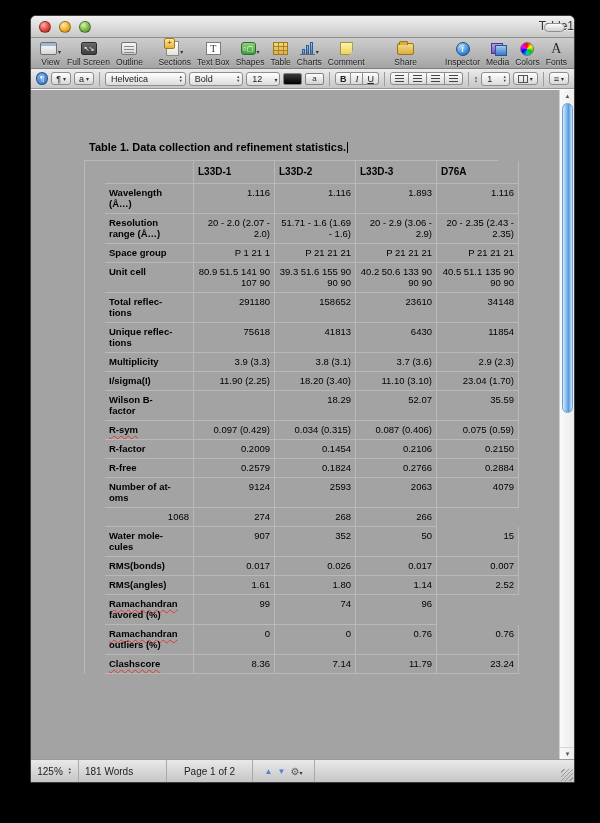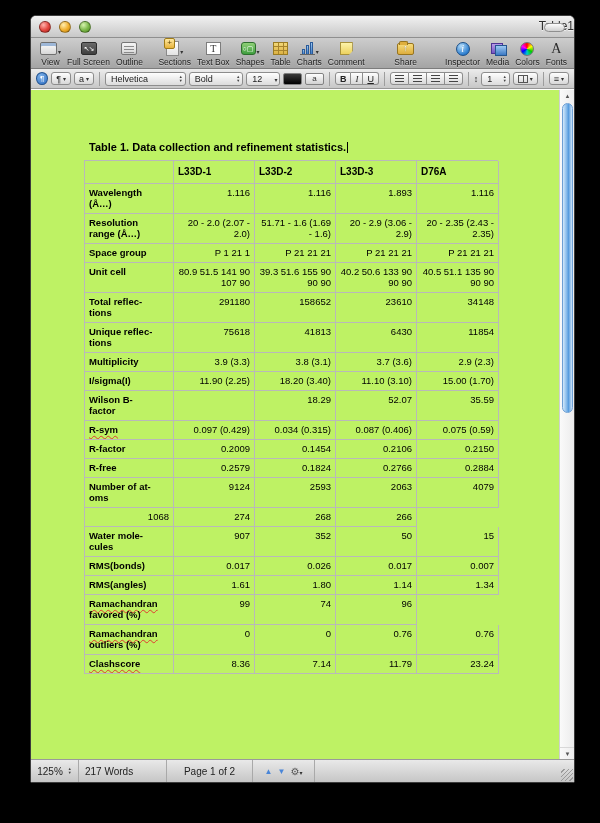--- a/index.html
+++ b/index.html
@@ -87,36 +87,36 @@
   .seg { display:inline-flex; }
   .seg .fb-btn { border-radius:0; border-left-width:0; }
   .seg .fb-btn:first-child { border-radius:3px 0 0 3px; border-left-width:1px; }
   .seg .fb-btn:last-child { border-radius:0 3px 3px 0; }
   .align-lines { width:9px; height:7px; background:repeating-linear-gradient(to bottom,#444 0 1px,transparent 1px 3px); }
   .cols-ico { width:10px; height:8px; border:1px solid #555;
               background:linear-gradient(to right, transparent 4px, #555 4px, #555 5px, transparent 5px); }
   .bold-b{font-weight:bold;} .ital-i{font-style:italic;font-family:"Liberation Serif",serif;} .und-u{text-decoration:underline;}
 
   
-  .docarea { position:absolute; top:74px; bottom:23px; left:0; right:0; background:#bef264;text-decoration:underline; }
+  .docarea { position:absolute; top:74px; bottom:23px; left:0; right:0; background:#a3a3a3;text-decoration:underline; }
   .scrollbar { position:absolute; top:0; bottom:0; right:0; width:15px; background:linear-gradient(to right,#fafafa,#ececec);
                border-left:1px solid #cfcfcf; }
   .sb-arrow { position:absolute; left:0; width:15px; height:12px; font-size:6px; color:#555; text-align:center; line-height:12px; }
   .sb-arrow.up { top:0; } .sb-arrow.down { bottom:0; border-top:1px solid #d8d8d8; }
   .sb-thumb { position:absolute; left:1.5px; top:13px; width:11px; height:310px; border-radius:6px;
               border:1px solid #6d9fd4;
               background:linear-gradient(to right,#d3e9fb,#7cb4e8 45%,#539ade 60%,#cfe4f8); }
 
   .doc-title { position:absolute; left:58px; top:51px; font-size:11px; font-weight:bold; color:#000; }
   .caret { display:inline-block; width:1px; height:11px; background:#000; vertical-align:-2px; margin-left:1px; }
 
   .pages-table { position:absolute; left:53px; top:70px; width:414px;
                  border-top:1px solid #b9b9b9; border-left:1px solid #b9b9b9;
                  font-size:9.5px; line-height:11px; color:#000; }
-  .trow { display:grid; grid-template-columns:89px 81px 81px 81px 82px; }
+  .trow { display:grid; grid-template-columns:89px 81px 81px 81px 82px;margin-left:20px; }
   .cell { border-right:1px solid #b9b9b9; border-bottom:1px solid #b9b9b9; padding:3px 4px 4px; white-space:pre-line;
           overflow:hidden; }
   .cell.lab { font-weight:bold; }
   .cell.val { text-align:right; }
   .cell.th  { font-weight:bold; padding:5px 4px 6px; font-size:10px; }
   .misspell { text-decoration:underline; text-decoration-style:wavy; text-decoration-color:#e03a2f;
               text-decoration-thickness:1px; text-underline-offset:2px; }
 
   
   .statusbar { position:absolute; left:0; right:0; bottom:0; height:23px;
@@ -388,21 +388,21 @@
             <div class="cell val">3.9 (3.3)</div>
             <div class="cell val">3.8 (3.1)</div>
             <div class="cell val">3.7 (3.6)</div>
             <div class="cell val">2.9 (2.3)</div>
           </div>
           <div class="trow">
             <div class="cell lab">I/sigma(I)</div>
             <div class="cell val">11.90 (2.25)</div>
             <div class="cell val">18.20 (3.40)</div>
             <div class="cell val">11.10 (3.10)</div>
-            <div class="cell val">15.00 (1.70)</div>
+            <div class="cell val">23.04 (1.70)</div>
           </div>
           <div class="trow">
             <div class="cell lab">Wilson B-
 factor</div>
             <div class="cell val"></div>
             <div class="cell val">18.29</div>
             <div class="cell val">52.07</div>
             <div class="cell val">35.59</div>
           </div>
           <div class="trow">
@@ -453,21 +453,21 @@
             <div class="cell val">0.017</div>
             <div class="cell val">0.026</div>
             <div class="cell val">0.017</div>
             <div class="cell val">0.007</div>
           </div>
           <div class="trow">
             <div class="cell lab">RMS(angles)</div>
             <div class="cell val">1.61</div>
             <div class="cell val">1.80</div>
             <div class="cell val">1.14</div>
-            <div class="cell val">1.34</div>
+            <div class="cell val">2.52</div>
           </div>
           <div class="trow">
             <div class="cell lab"><span class="misspell">Ramachandran</span>
 favored (%)</div>
             <div class="cell val">99</div>
             <div class="cell val">74</div>
             <div class="cell val">96</div>
           </div>
           <div class="trow">
             <div class="cell lab"><span class="misspell">Ramachandran</span>
@@ -496,21 +496,21 @@
 
   <div class="statusbar">
     <div class="st-seg st-zoom">
       <span>125%</span>
       <span class="stepper">
           <span>▲</span>
           <span>▼</span>
         </span>
     </div>
     <div class="st-seg st-words">
-        <span>217 Words</span>
+        <span>181 Words</span>
       </div>
     <div class="st-seg st-page">
         <span>Page 1 of 2</span>
       </div>
     <div class="st-seg st-nav">
       <span class="tri">▲</span>
       <span class="tri">▼</span>
       <span class="gear">⚙<span class="dd">▾</span></span>
     </div>
     <div class="resize"></div>

